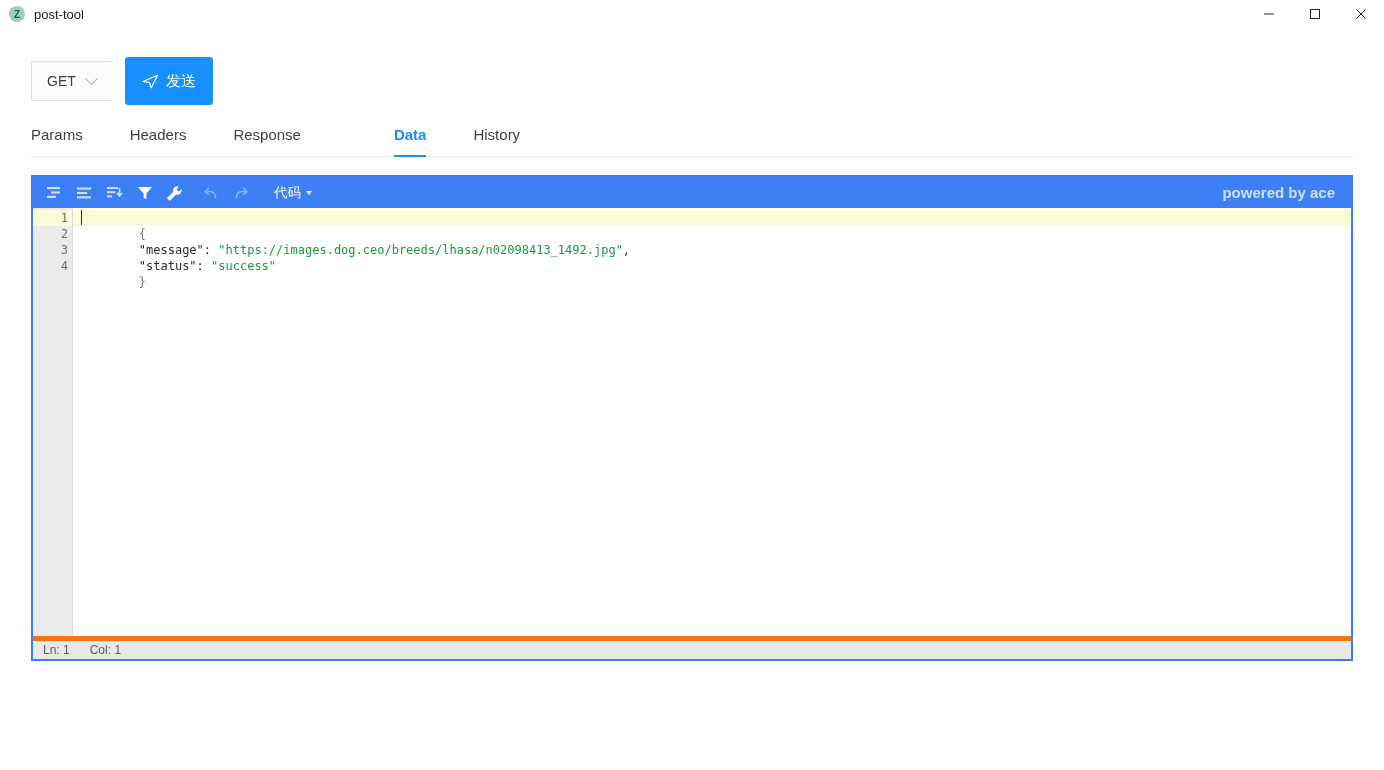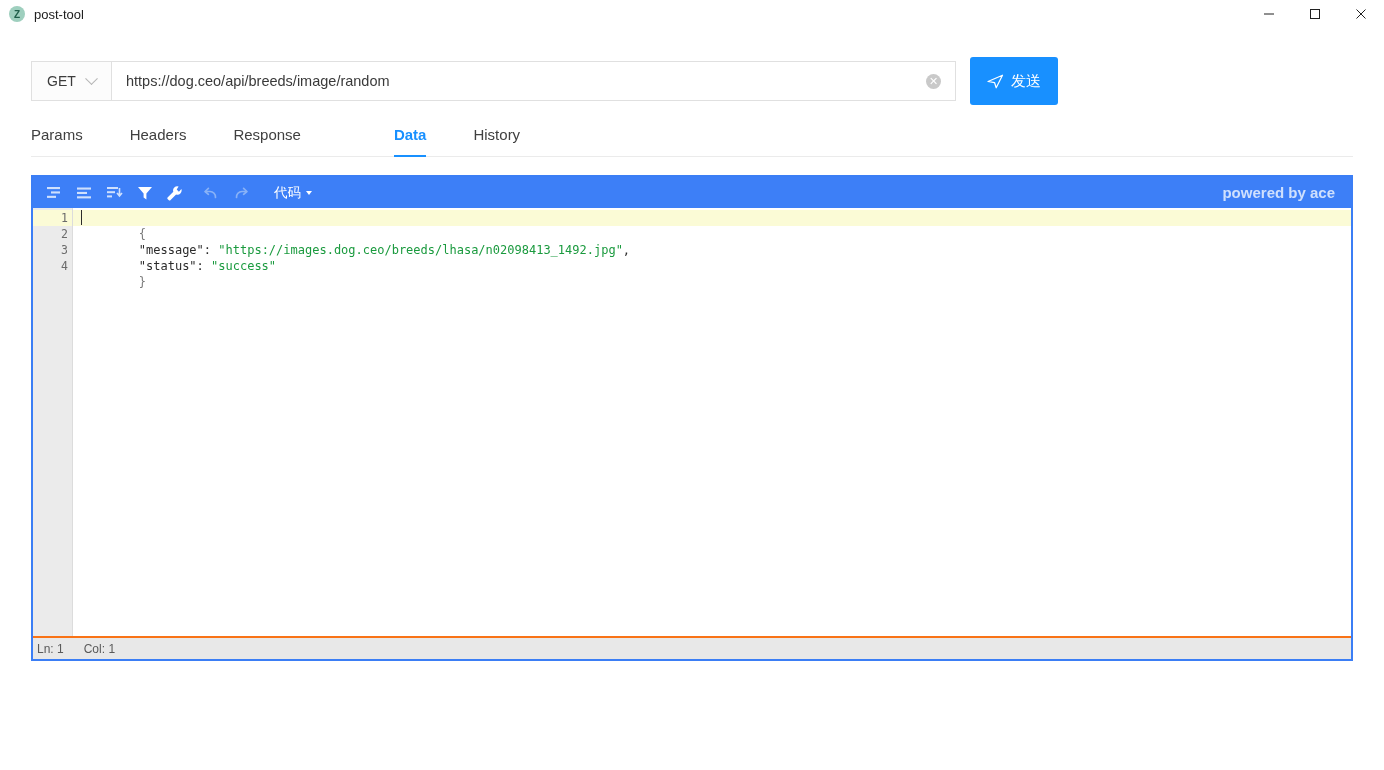--- a/index.html
+++ b/index.html
@@ -254,24 +254,24 @@
   .caret-blink {
     position: absolute;
     left: 8px; top: 2px;
     width: 1px; height: 15px;
     background: #2c2c2c;
   }
 
   .statusbar {
     height: 23px;
     background: #e8e8e8;
-    border-top: 2px solid #f97316;
-    display: flex;
-    align-items: center;
-    padding-left: 4px;
+    border-top: 5px solid #f97316;
+    display: flex;
+    align-items: center;
+    padding-left: 10px;
     gap: 20px;
     font-size: 12px;
     color: #5a5a5a;
   }
 </style>
 </head>
 <body>
 
 <div class="titlebar">
   <div class="app-icon">Z</div>
@@ -293,24 +293,20 @@
         <line x1="10.5" y1="1.5" x2="1.5" y2="10.5" stroke="#202020" stroke-width="1"></line>
       </svg>
     </div>
   </div>
 </div>
 
 <div class="req-row">
   <div class="method-box">
     <span>GET</span>
     <span class="chev"></span>
-  </div>
-  <div class="url-box">
-    <div class="url-text" title="https://dog.ceo/api/breeds/image/random">https://dog.ceo/api/breeds/image/random</div>
-    <div class="clear-icon">✕</div>
   </div>
   <button class="send-btn">
     <svg width="17" height="15" viewBox="0 0 17 15">
       <path d="M1 7.5 L15.5 1.2 L9.2 13.8 L7.6 8.7 Z" fill="none" stroke="#ffffff" stroke-width="1.2" stroke-linejoin="round"></path>
     </svg>
     <span>发送</span>
   </button>
 </div>
 
 <div class="tabs">

